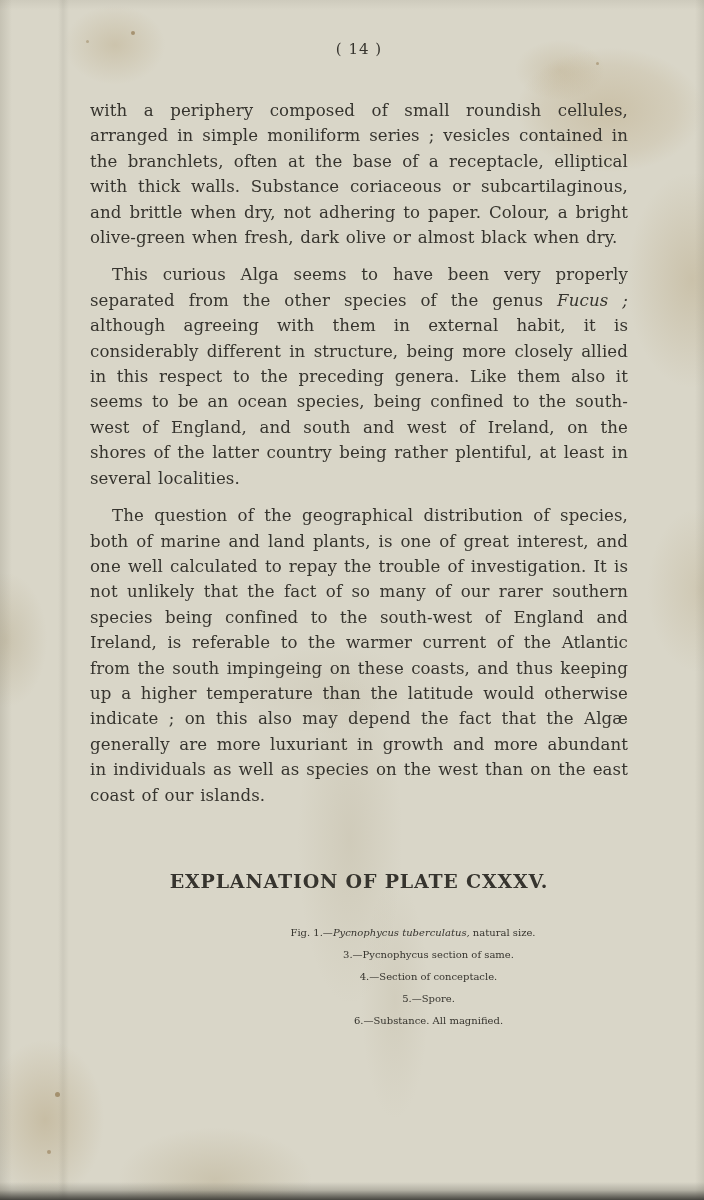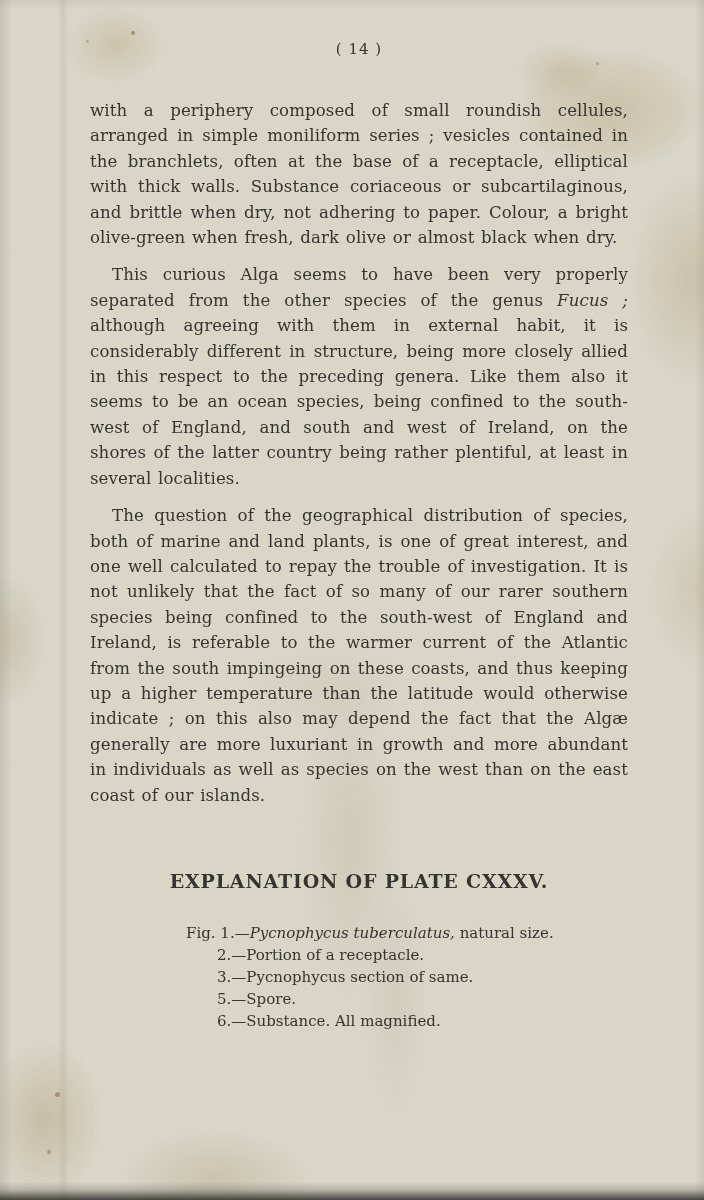--- a/index.html
+++ b/index.html
@@ -67,22 +67,23 @@
   .plate-heading {
     margin-top: 62px;
     text-align: center;
     font-size: 19px;
     font-weight: 700;
     letter-spacing: 0.8px;
   }
   .figures {
     margin-top: 30px;
     margin-left: 108px;
-    font-size: 15px;
+    font-size: 10px;
     line-height: 22px;
+    text-align: center;
   }
   .fig-line { white-space: nowrap; }
   .fig-line.cont { padding-left: 31px; }
   .fig-line i { font-style: italic; }
   .speck {
     position: absolute;
     border-radius: 50%;
     background: rgba(130,100,55,0.55);
   }
   .speck.s1 { left: 131px; top: 31px;   width: 4px; height: 4px; }
@@ -112,22 +113,22 @@
     <p class="para">with a periphery composed of small roundish cellules, arranged in simple moniliform series ; vesicles contained in the branchlets, often at the base of a receptacle, elliptical with thick walls. Substance coriaceous or subcartilaginous, and brittle when dry, not adhering to paper. Colour, a bright olive-green when fresh, dark olive or almost black when dry.</p>
 
     <p class="para indent gap-large"><span>This curious Alga seems to have been very properly separated from the other species of the genus </span><i>Fucus ;</i><span> although agreeing with them in external habit, it is considerably different in structure, being more closely allied in this respect to the preceding genera. Like them also it seems to be an ocean species, being confined to the south-west of England, and south and west of Ireland, on the shores of the latter country being rather plentiful, at least in several localities.</span></p>
 
     <p class="para indent">The question of the geographical distribution of species, both of marine and land plants, is one of great interest, and one well calculated to repay the trouble of investigation. It is not unlikely that the fact of so many of our rarer southern species being confined to the south-west of England and Ireland, is referable to the warmer current of the Atlantic from the south impingeing on these coasts, and thus keeping up a higher temperature than the latitude would otherwise indicate ; on this also may depend the fact that the Algæ generally are more luxuriant in growth and more abundant in individuals as well as species on the west than on the east coast of our islands.</p>
 
     <div class="plate-heading">EXPLANATION OF PLATE CXXXV.</div>
 
     <div class="figures">
       <div class="fig-line"><span>Fig. 1.—</span><i>Pycnophycus tuberculatus,</i><span> natural size.</span></div>
-      <div class="fig-line cont"><span>2.—</span><i></i><span>Portion of a receptacle.</span></div>
       <div class="fig-line cont"><span>3.—</span><i></i><span>Pycnophycus section of same.</span></div>
+      <div class="fig-line cont"><span>4.—</span><i></i><span>Section of conceptacle.</span></div>
       <div class="fig-line cont"><span>5.—</span><i></i><span>Spore.</span></div>
       <div class="fig-line cont"><span>6.—</span><i></i><span>Substance.  All magnified.</span></div>
     </div>
 
   </div>
 
   <div class="speck s1"></div>
   <div class="speck s2"></div>
   <div class="speck s3"></div>
   <div class="speck s4"></div>

